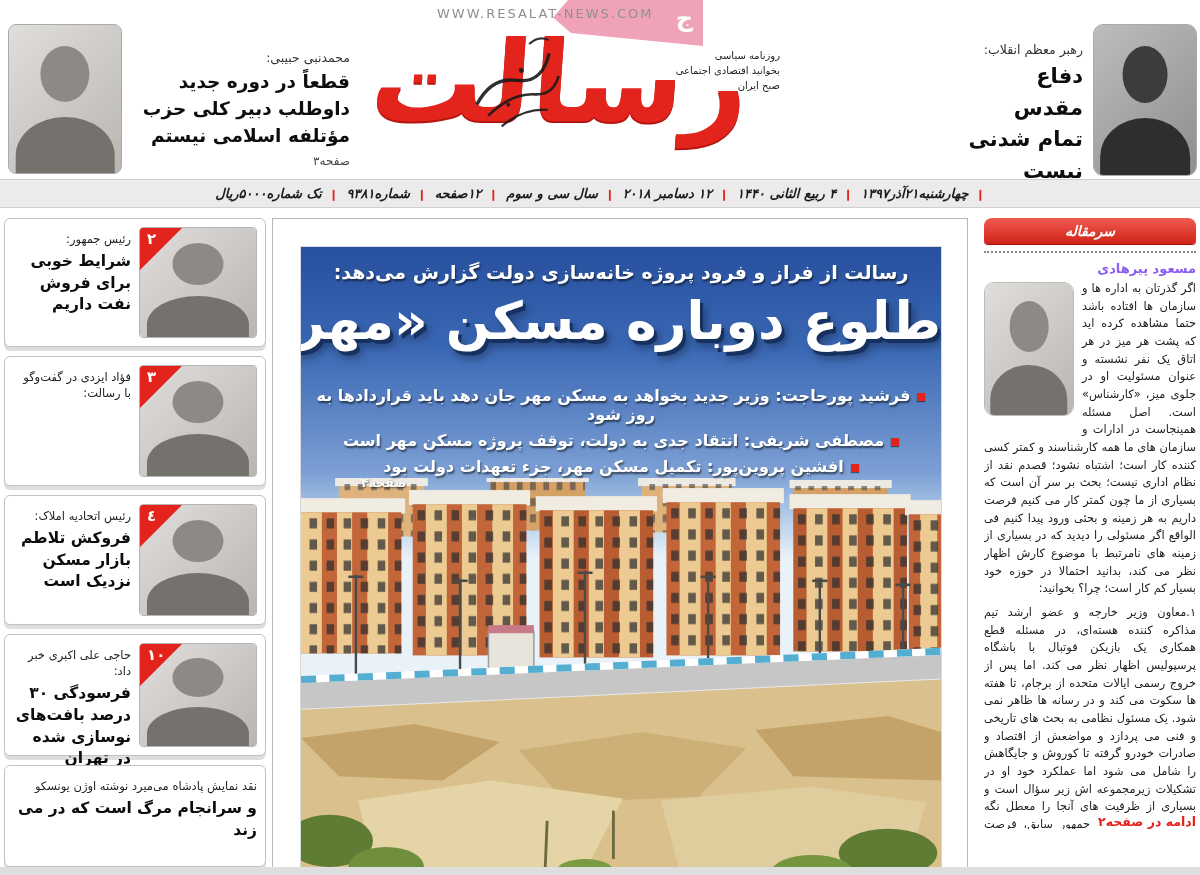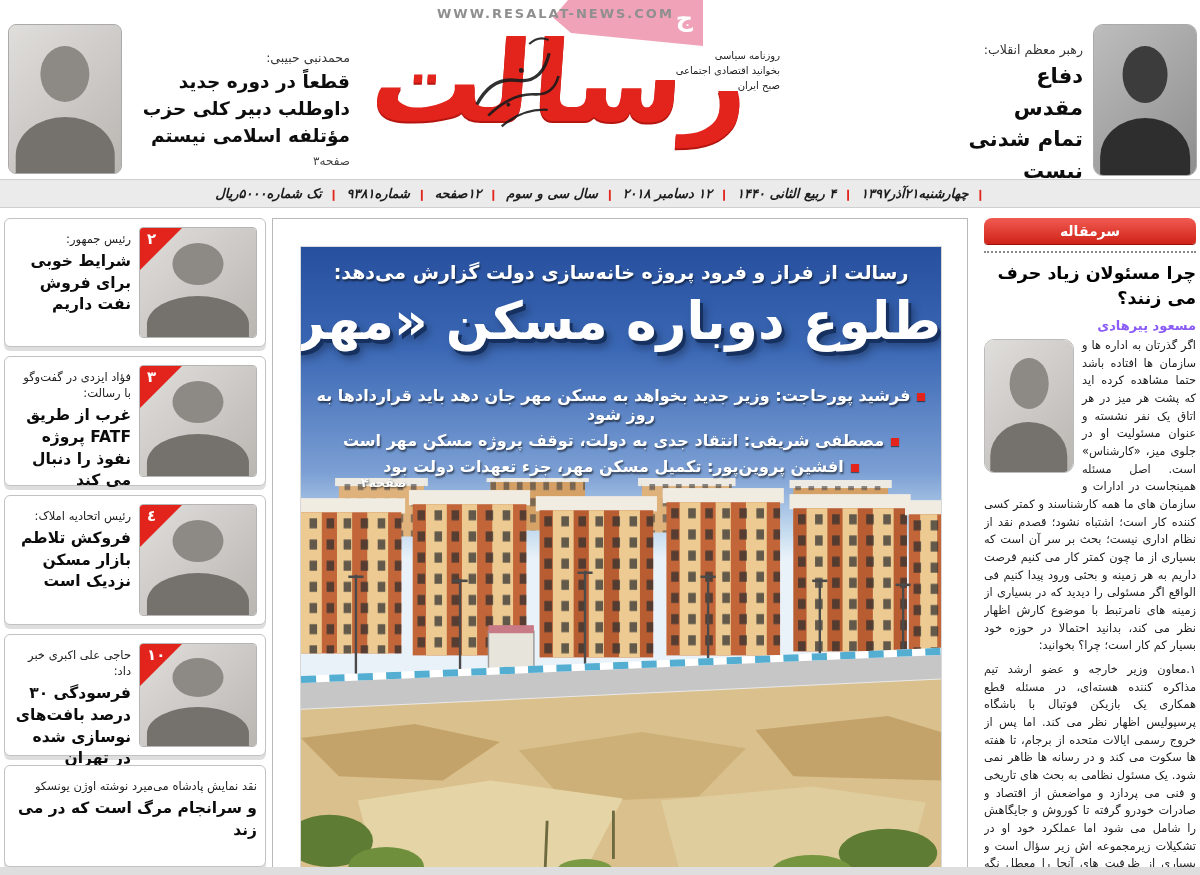--- a/index.html
+++ b/index.html
@@ -20,21 +20,21 @@
   #header-left-text{position:absolute;left:128px;top:50px;width:222px;direction:rtl;text-align:right;}
   .h-kicker{font-size:12.5px;color:#333;margin-bottom:4px;}
   .h-title{font-size:18.5px;font-weight:bold;color:#0d0d0d;line-height:1.45;}
   .h-pageref{font-size:12px;color:#444;margin-top:5px;}
 
   #masthead{position:absolute;left:330px;top:0;width:460px;height:178px;}
   #logo{position:absolute;left:0;top:-8px;width:460px;height:180px;line-height:180px;text-align:center;font-size:112px;font-weight:bold;color:#e2241d;direction:rtl;transform:skewX(-4deg);text-shadow:0 2px 0 #b5150f;}
   #calligraphy{position:absolute;left:130px;top:28px;width:110px;height:110px;transform:rotate(-12deg);opacity:.9;}
   #masthead-sub{position:absolute;left:300px;top:48px;width:150px;direction:rtl;text-align:right;font-size:10px;color:#222;line-height:1.5;}
 
-  #site-url{position:absolute;left:437px;top:6px;font-size:13px;font-weight:bold;letter-spacing:2px;color:#8f8f8f;z-index:3;}
+  #site-url{position:absolute;left:437px;top:6px;font-size:13px;font-weight:normal;letter-spacing:2px;color:#8f8f8f;z-index:3;}
   #ribbon{position:absolute;left:553px;top:0;width:150px;height:46px;background:#f0a3b8;clip-path:polygon(0 38%,10% 0,100% 0,100% 100%,12% 72%);z-index:2;}
   #ribbon span{position:absolute;right:10px;top:4px;color:#fff;font-weight:bold;font-size:24px;direction:rtl;}
 
   #header-right-text{position:absolute;left:955px;top:42px;width:128px;direction:rtl;text-align:right;}
   #header-right-text .h-title{font-size:21px;line-height:1.5;margin-left:8px;}
   #header-right-photo{left:1093px;top:24px;width:102px;height:150px;border-radius:10px;}
 
   
   #dateline{position:absolute;top:179px;left:0;width:1200px;height:27px;background:#ebebeb;border-top:1px solid #cfcfcf;border-bottom:1px solid #cfcfcf;direction:rtl;text-align:center;line-height:27px;font-size:13px;color:#1c1c1c;font-weight:bold;font-style:italic;}
   #dateline .seg{margin:0 2px;}
@@ -59,21 +59,21 @@
   #scene-svg{position:absolute;left:0;bottom:0;width:100%;height:63%;}
   #main-kicker{position:absolute;top:14px;width:100%;text-align:center;direction:rtl;color:#fff;font-weight:bold;font-size:19px;text-shadow:1px 2px 2px rgba(0,0,0,.55);z-index:4;}
   #main-headline{position:absolute;top:44px;width:100%;text-align:center;direction:rtl;color:#fff;font-weight:bold;font-size:52px;white-space:nowrap;text-shadow:3px 4px 0 #16305f,5px 7px 8px rgba(0,0,0,.35);z-index:4;}
   #main-bullets{position:absolute;top:132px;width:100%;z-index:4;direction:rtl;text-align:center;}
   .bullet{margin:7px 0;color:#fff;font-weight:bold;font-size:16px;text-shadow:1px 2px 2px rgba(0,0,0,.6);}
   .bullet .sq{display:inline-block;width:8px;height:8px;background:#e2241d;margin-left:7px;vertical-align:middle;box-shadow:0 1px 1px rgba(0,0,0,.5);}
   #main-pageref{position:absolute;top:228px;width:100%;text-align:left;transform:translateX(60px);direction:rtl;color:#fff;font-size:12.5px;font-weight:bold;text-shadow:1px 1px 2px rgba(0,0,0,.6);z-index:4;}
 
   
   #editorial{position:absolute;left:984px;top:6px;width:212px;height:650px;direction:rtl;}
-  #edit-tab{height:26px;line-height:26px;background:linear-gradient(180deg,#f15b52,#d02318);border-radius:8px 8px 4px 4px;color:#fff;font-weight:bold;font-size:14px;text-align:center;box-shadow:0 1px 0 #9e120b;}
+  #edit-tab{height:26px;line-height:26px;background:linear-gradient(180deg,#f15b52,#d02318);border-radius:8px 8px 4px 4px;color:#fff;font-weight:bold;font-size:14px;text-align:center;box-shadow:0 1px 0 #9e120b;font-style:italic;}
   #edit-dots{border-bottom:2px dotted #8a8a8a;height:7px;margin-bottom:8px;}
   #edit-title{font-size:17.5px;font-weight:bold;color:#000;text-align:right;line-height:1.4;margin-bottom:8px;}
   #edit-body-wrap{position:relative;height:568px;overflow:hidden;}
   #edit-author{font-size:13px;font-weight:bold;color:#8b5cf6;margin-bottom:4px;}
   #edit-photo{float:left;width:88px;height:132px;border-radius:10px;overflow:hidden;margin:2px 8px 6px 0;border:1px solid #bbb;}
   .edit-par{font-size:11.4px;line-height:1.55;color:#1d1d1d;text-align:justify;margin:0 0 6px 0;}
   #edit-continue{position:absolute;bottom:0;right:0;color:#e2241d;font-weight:bold;font-size:12.5px;background:#fff;padding-left:8px;}
 
   #footer-strip{position:absolute;left:0;top:867px;width:1200px;height:8px;background:#dedede;}
 </style>
@@ -152,21 +152,20 @@
       </div>
 
       <div class="side-card" style="height:130px">
         <div class="side-photo">
           <div class="side-badge"></div>
           <div class="side-num">۳</div>
           <div class="portrait"></div>
         </div>
         <div class="side-text">
           <div class="side-kicker">فؤاد ایزدی در گفت‌وگو با رسالت:</div>
-          <div class="side-title">غرب از طریق FATF پروژه نفوذ را دنبال می کند</div>
         </div>
       </div>
 
       <div class="side-card" style="height:130px">
         <div class="side-photo">
           <div class="side-badge"></div>
           <div class="side-num">٤</div>
           <div class="portrait"></div>
         </div>
         <div class="side-text">
@@ -319,21 +318,20 @@
           <ellipse cx="300" cy="390" rx="30" ry="12" fill="#7a9a44"></ellipse>
           <line x1="260" y1="340" x2="258" y2="386" stroke="#6d6a3f" stroke-width="3"></line>
           <line x1="330" y1="330" x2="330" y2="378" stroke="#6d6a3f" stroke-width="3"></line>
         </svg>
       </div>
     </div>
 
     <div id="editorial">
       <div id="edit-tab">سرمقاله</div>
       <div id="edit-dots"></div>
-      <div id="edit-title">چرا مسئولان زیاد حرف می زنند؟</div>
       <div id="edit-body-wrap">
         <div id="edit-author">مسعود پیرهادی</div>
         <div id="edit-photo">
           <div class="portrait"></div>
         </div>
         <p class="edit-par">اگر گذرتان به اداره ها و سازمان ها افتاده باشد حتما مشاهده کرده اید که پشت هر میز در هر اتاق یک نفر نشسته و عنوان مسئولیت او در جلوی میز، «کارشناس» است. اصل مسئله همینجاست در ادارات و سازمان های ما همه کارشناسند و کمتر کسی کننده کار است؛ اشتباه نشود؛ قصدم نقد از نظام اداری نیست؛ بحث بر سر آن است که بسیاری از ما چون کمتر کار می کنیم فرصت داریم به هر زمینه و بحثی ورود پیدا کنیم فی الواقع اگر مسئولی را دیدید که در بسیاری از زمینه های نامرتبط با موضوع کارش اظهار نظر می کند، بدانید احتمالا در حوزه خود بسیار کم کار است؛ چرا؟ بخوانید:</p>
         <p class="edit-par">۱.معاون وزیر خارجه و عضو ارشد تیم مذاکره کننده هسته‌ای، در مسئله قطع همکاری یک بازیکن فوتبال با باشگاه پرسپولیس اظهار نظر می کند. اما پس از خروج رسمی ایالات متحده از برجام، تا هفته ها سکوت می کند و در رسانه ها ظاهر نمی شود. یک مسئول نظامی به بحث های تاریخی و فنی می پردازد و مواضعش از اقتصاد و صادرات خودرو گرفته تا کوروش و جایگاهش را شامل می شود اما عملکرد خود او در تشکیلات زیرمجموعه اش زیر سؤال است و بسیاری از ظرفیت های آنجا را معطل نگه می دارد. یک رئیس جمهور سابق، فرصت دارد مرتبا در باب همه امور از انسان کامل و مهدویت گرفته تا تخصصی ترین مباحث علوم انسانی سخنرانی کند، اما فرصت ندارد در برخی جلسات مهم یا شوراهای عالی شرکت کند. یکی از شهرداران تهران که عمر مسئولیتش هم چند ماه بیشتر نبود، مرتبا به همه غیر از اطرافیانش حمله می کند و آنها را ناکارآمد می نامد اما نمی داند یکی از خطوط مترو که در مورد آن دهها مصاحبه کرده، قرار است کدام نقطه را به کجا وصل کند.</p>
 
         <div id="edit-continue">ادامه در صفحه۲</div>
       </div>

